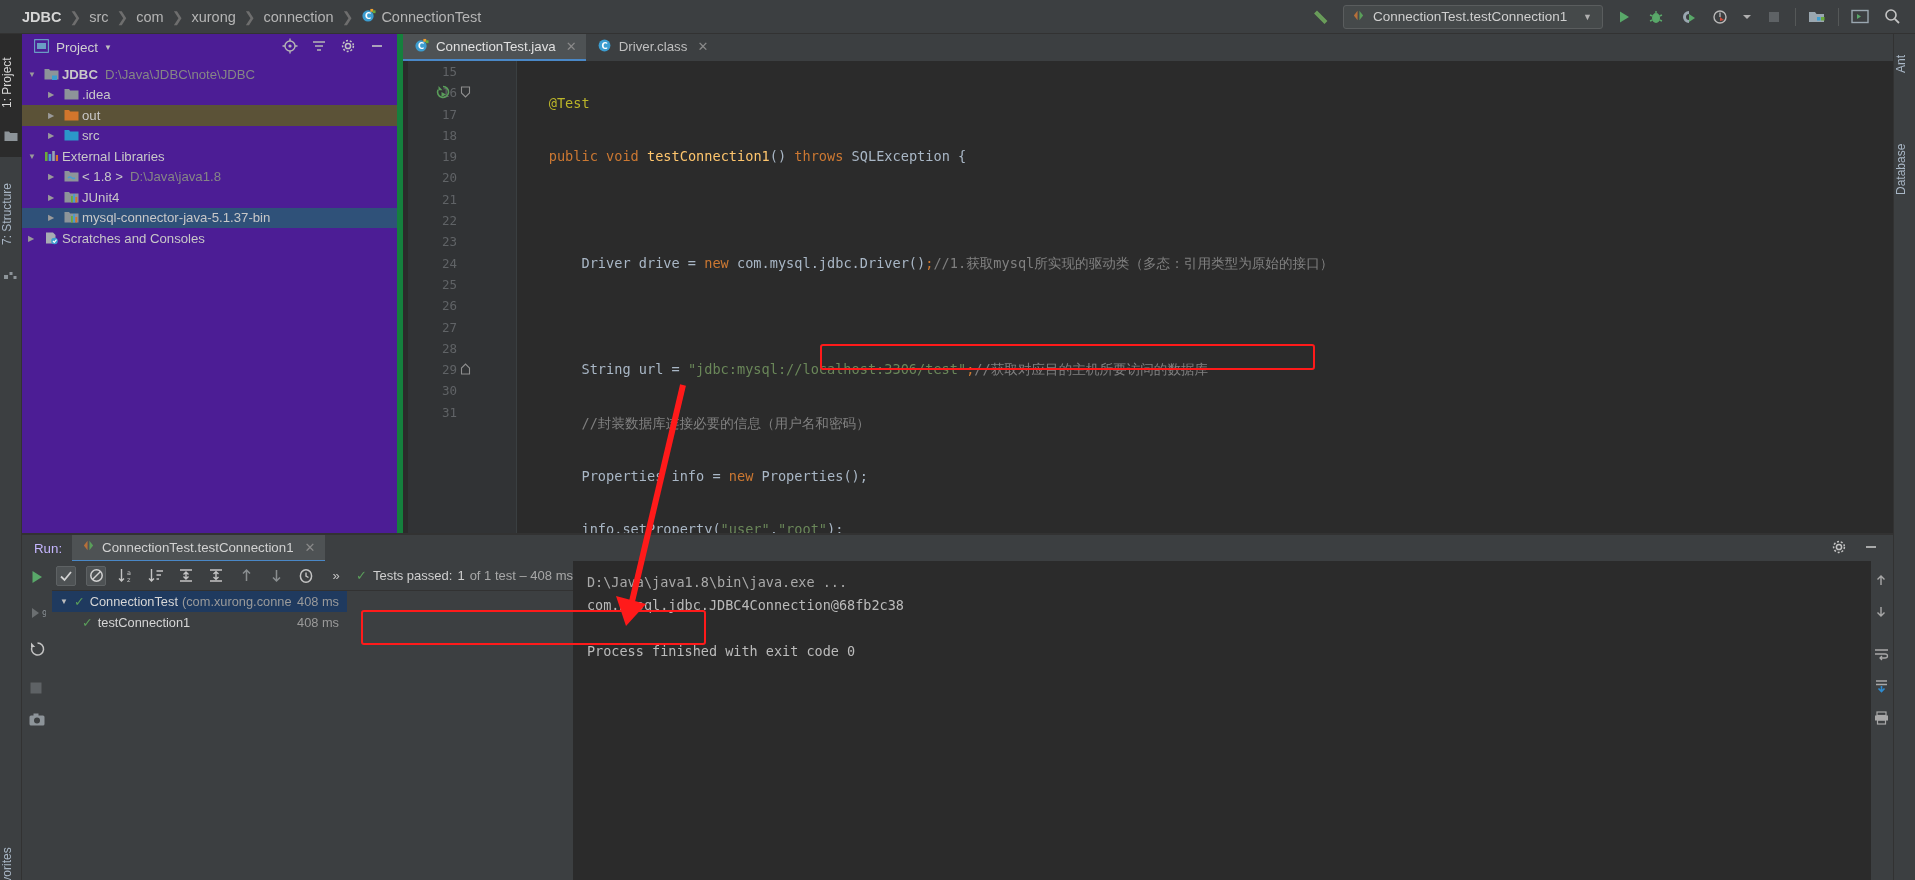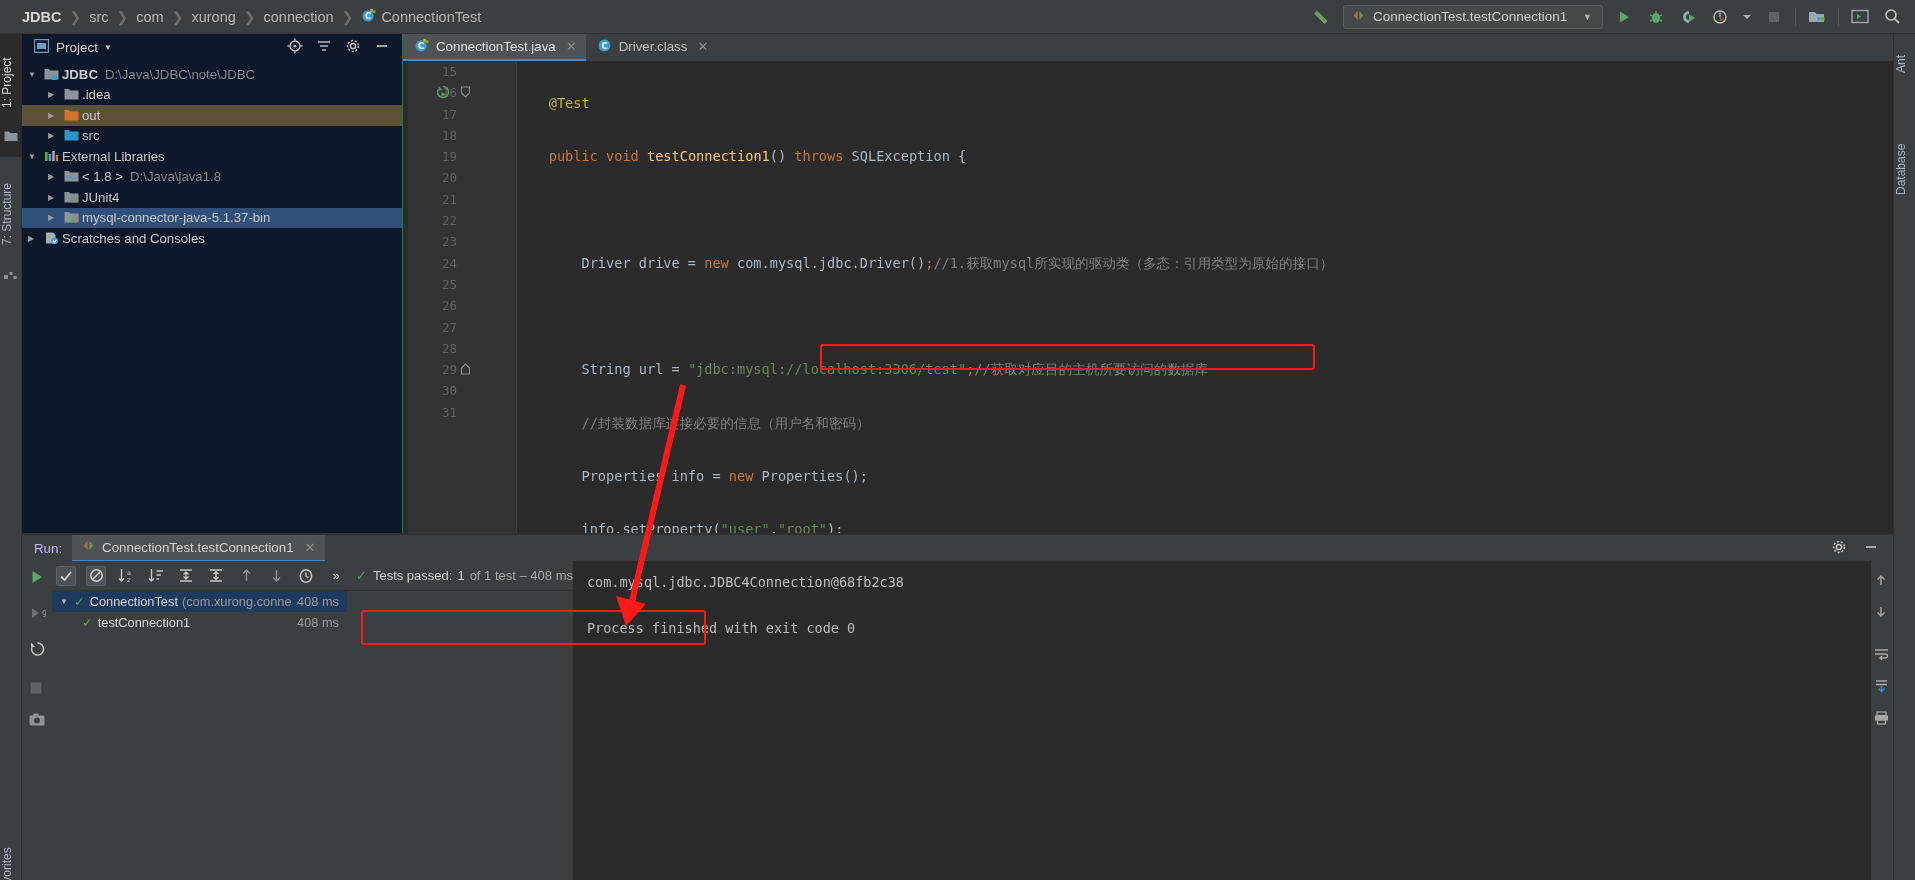--- a/index.html
+++ b/index.html
@@ -44,21 +44,21 @@
     position:absolute; left:0; width:22px;
     writing-mode:vertical-rl; transform:rotate(180deg);
     text-align:center; font-size:12px; color:#a9b7c6; white-space:nowrap;
   }
   .vlabel.active { color:#d8d8d8; }
   .stripbtn { position:absolute; left:4px; width:14px; height:14px; }
 
   
   .project {
     position:absolute; left:22px; top:34px; width:381px; height:500px;
-    background:#0f172a; border-right:1px solid #15803d;
+    background:#4c1d95; border-right:6px solid #15803d;
   }
   .projhdr { height:27px; display:flex; align-items:center; padding:0 6px 0 12px; }
   .projhdr .title { font-size:13.5px; color:#d0d0d0; margin-left:7px; }
   .projhdr .tri { margin-left:6px; color:#c0c0c0; font-size:8px; }
   .projhdr .acts { margin-left:auto; display:flex; align-items:center; gap:13px; padding-right:6px; }
   .tree { padding-top:3px; font-size:13.2px; }
   .row { height:20.5px; display:flex; align-items:center; padding-left:22px; white-space:nowrap; cursor:default; }
   .row .arrow { width:16px; color:#9a9a9a; font-size:8px; flex:0 0 16px; }
   .row .arrow.blank { visibility:hidden; }
   .row .ico { width:18px; flex:0 0 18px; display:flex; align-items:center; }
@@ -673,20 +673,21 @@
           </div>
           <div class="trow" style="padding-left:30px;">
             <span class="tok">✓</span>
             <span class="tname">testConnection1</span>
             <span class="tms">408 ms</span>
           </div>
         </div>
       </div>
 
       <div class="console">
+        <div class="line cmdline">D:\Java\java1.8\bin\java.exe ...</div>
         <div class="line">com.mysql.jdbc.JDBC4Connection@68fb2c38</div>
         <div class="line"></div>
         <div class="line">Process finished with exit code 0</div>
 
         <div class="console-rail">
           <div class="cr-btn" style="top:12px;">
             <svg width="14" height="14" viewBox="0 0 14 14">
                 <path d="M7 12 L7 3 M3.5 6.5 L7 3 L10.5 6.5" stroke="#a8a8a8" stroke-width="1.4" fill="none"></path>
               </svg>
           </div>

